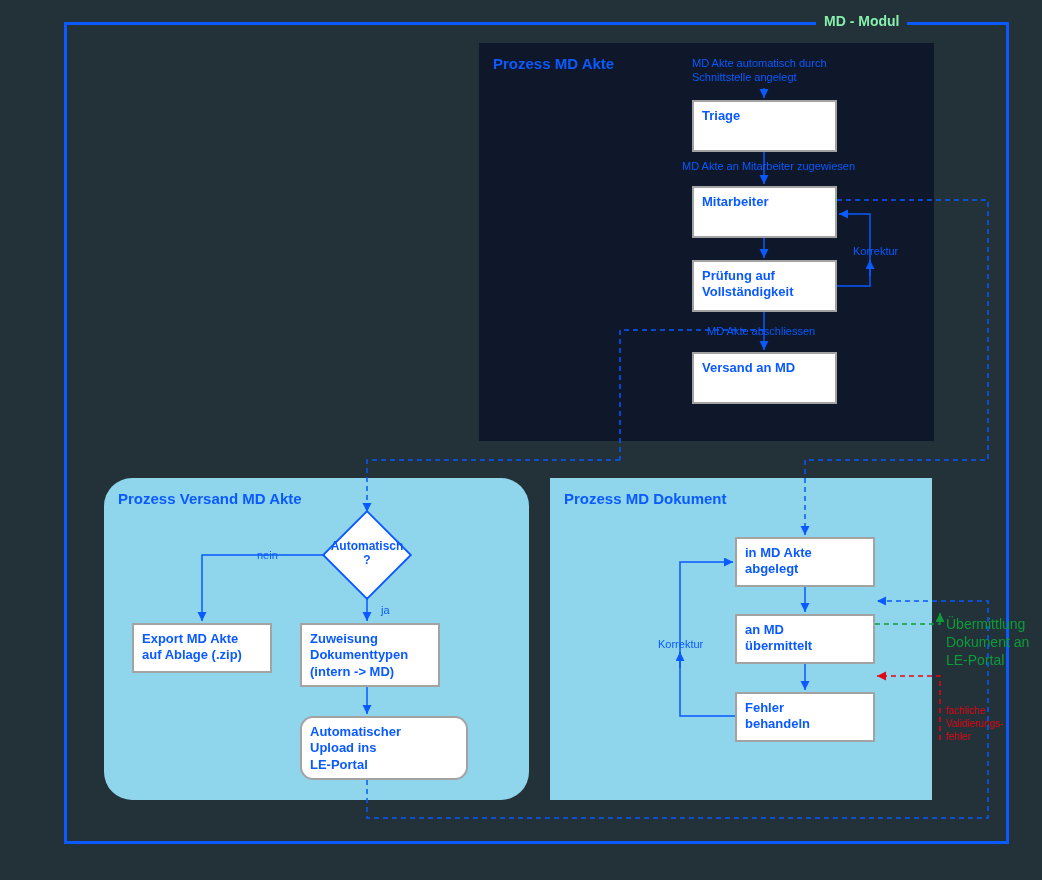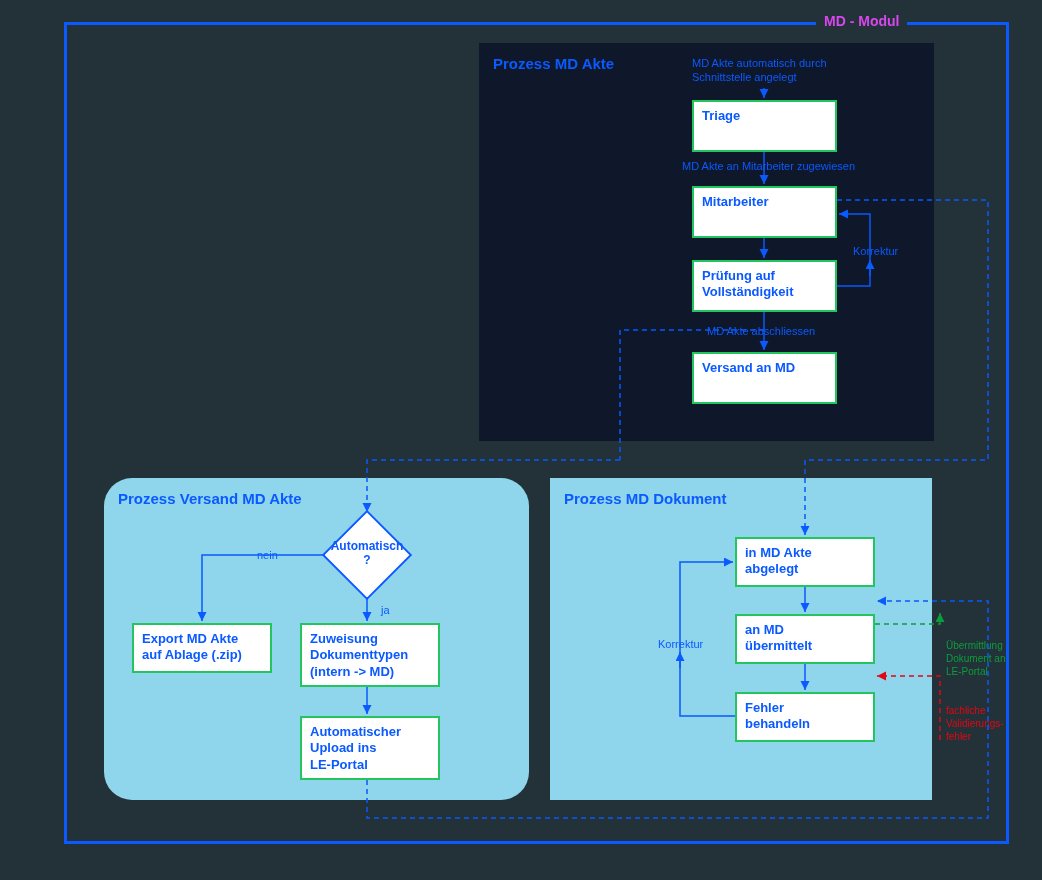--- a/index.html
+++ b/index.html
@@ -11,40 +11,40 @@
       position: relative;
       overflow: hidden;
     }
     .module-border {
       position: absolute;
       border: 3px solid #0A5AFF;
     }
     .module-label {
       position: absolute;
       background: #223238;
-      color: #d946ef;
+      color: #86efac;
       font-weight: 600;
       font-size: 14px;
       padding: 0 8px;
     }
     .proc {
       position: absolute;
       padding: 12px 14px 0 14px;
     }
     .proc-yellow { background: #0f172a; }
     .proc-blue { background: #8FD5EB; }
     .proc-title {
       color: #0A5AFF;
       font-weight: 700;
       font-size: 15px;
     }
     .box {
       position: absolute;
       background: #fff;
-      border: 2px solid #22c55e;
+      border: 2px solid #a3a3a3;
       color: #0A5AFF;
       font-weight: 600;
       font-size: 13px;
       padding: 6px 8px;
       line-height: 1.25;
     }
     .note {
       position: absolute;
       color: #0A5AFF;
       font-size: 11px;
@@ -82,23 +82,22 @@
     }
     svg.overlay {
       position: absolute;
       left: 0; top: 0;
       width: 1042px; height: 880px;
       pointer-events: none;
     }
     .ext-label-green {
       position: absolute;
       color: #0E9C3B;
-      font-size: 10px;
+      font-size: 14px;
       line-height: 1.3;
-      margin-top: 24px;
     }
     .ext-label-red {
       position: absolute;
       color: #E30613;
       font-size: 10px;
       line-height: 1.3;
     }
   </style>
 </head>
 <body>
@@ -128,21 +127,21 @@
   <div class="diamond-text" style="white-space:pre-line;">Automatisch
 ?</div>
 </div>
 <div class="small-label" style="left:257px; top:549px;">nein</div>
 <div class="small-label" style="left:363px; top:604px;margin-left:18px;">ja</div>
 <div class="box" style="left:132px; top:623px; width:140px; height:50px; white-space:pre-line;">Export MD Akte
 auf Ablage (.zip)</div>
 <div class="box" style="left:300px; top:623px; width:140px; height:64px; white-space:pre-line;">Zuweisung
 Dokumenttypen
 (intern -&gt; MD)</div>
-<div class="box" style="left:300px; top:716px; width:140px; height:64px; white-space:pre-line;">Automatischer
+<div class="box" style="left:300px; top:716px; width:168px; height:64px; white-space:pre-line;border-radius:13px;">Automatischer
 Upload ins
 LE-Portal</div>
 
 <div class="proc proc-blue" style="left:550px; top:478px; width:382px; height:322px;">
   <div class="proc-title">Prozess MD Dokument</div>
 </div>
 <div class="box" style="left:735px; top:537px; width:140px; height:50px; white-space:pre-line;">in MD Akte
 abgelegt</div>
 <div class="box" style="left:735px; top:614px; width:140px; height:50px; white-space:pre-line;">an MD
 übermittelt</div>

